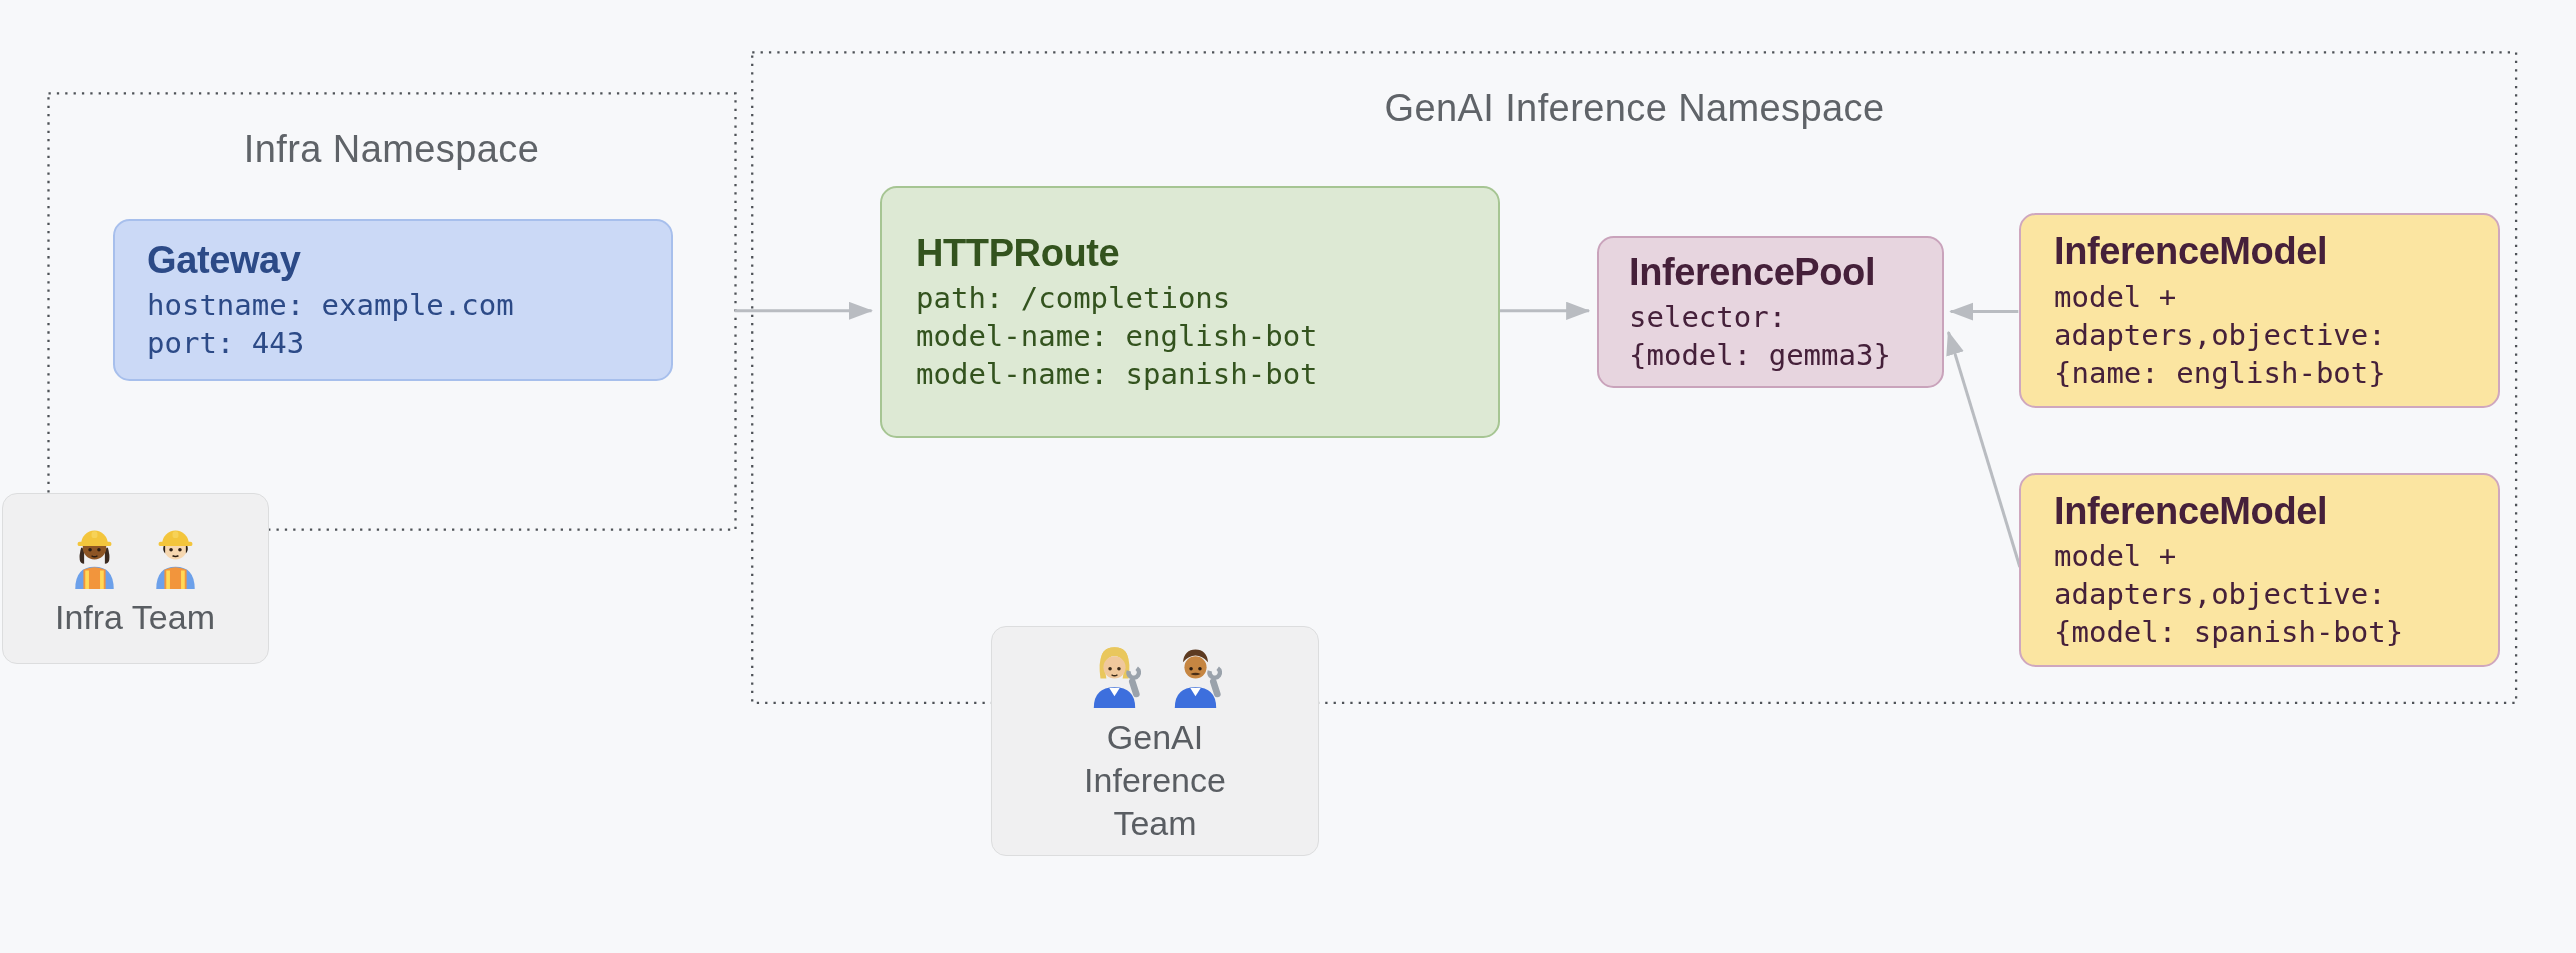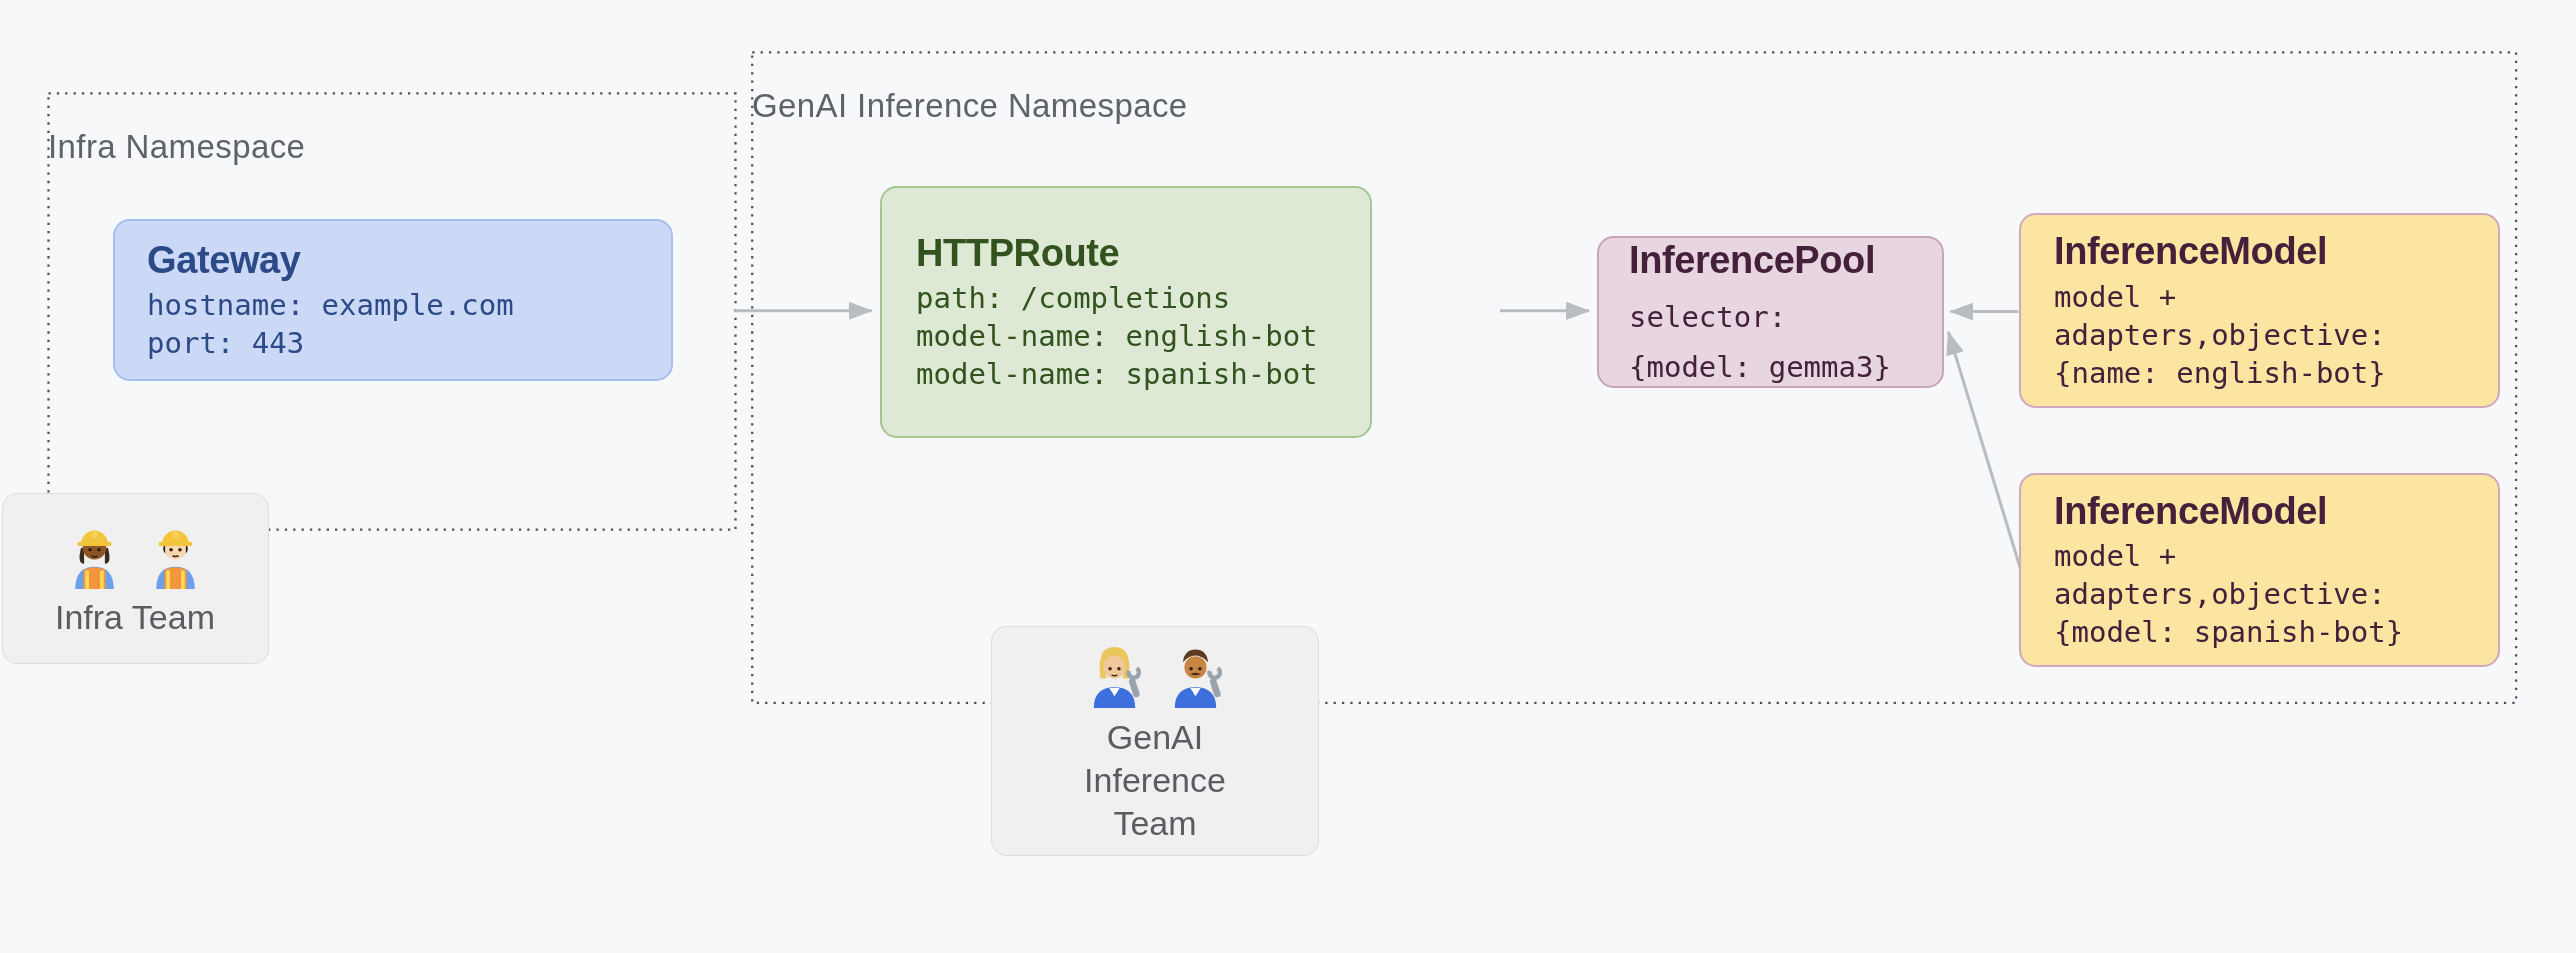--- a/index.html
+++ b/index.html
@@ -26,21 +26,22 @@
   .connector {
     stroke: var(--arrow, #b9bcc1);
     stroke-width: 4;
     fill: none;
   }
   .arrowhead { fill: var(--arrow, #b9bcc1); }
 
   .ns-label {
     position: absolute;
     z-index: 2;
-    font-size: 33px;
+    text-align: center;
+    font-size: 38px;
     color: var(--namespace_label, #5f6368);
     letter-spacing: 0.4px;
   }
   #infra-ns-label { left: 48px;  top: 128px;  width: 687px; }
   #genai-ns-label { left: 752px; top: 87px;  width: 1765px; }
 
   .node {
     position: absolute;
     z-index: 2;
     box-sizing: border-box;
@@ -65,33 +66,32 @@
   }
 
   #gateway-node {
     left: 113px; top: 219px; width: 560px; height: 162px;
     padding-left: 32px;
     background: var(--gateway_fill, #cbd9f6);
     border-color: var(--gateway_border, #a7bfec);
     color: var(--gateway_text, #2c4a87);
   }
   #httproute-node {
-    left: 880px; top: 186px; width: 492px; height: 252px;
+    left: 880px; top: 186px; width: 620px; height: 252px;
     padding-left: 34px;
     background: var(--httproute_fill, #dde9d4);
     border-color: var(--httproute_border, #a6c593);
     color: var(--httproute_text, #33531e);
   }
   #inference-pool-node {
     left: 1597px; top: 236px; width: 347px; height: 152px;
     padding-left: 30px;
     background: var(--pool_fill, #e7d5df);
     border-color: var(--pool_border, #c9a3bb);
     color: var(--pool_text, #45203a);
-    gap: 12px;
   }
   #inference-model-english-node {
     left: 2019px; top: 213px; width: 481px; height: 195px;
     padding-left: 33px;
     background: var(--model_fill, #fbe5a1);
     border-color: var(--model_border, #cfa7be);
     color: var(--model_text, #45203a);
   }
   #inference-model-spanish-node {
     left: 2019px; top: 473px; width: 481px; height: 194px;

